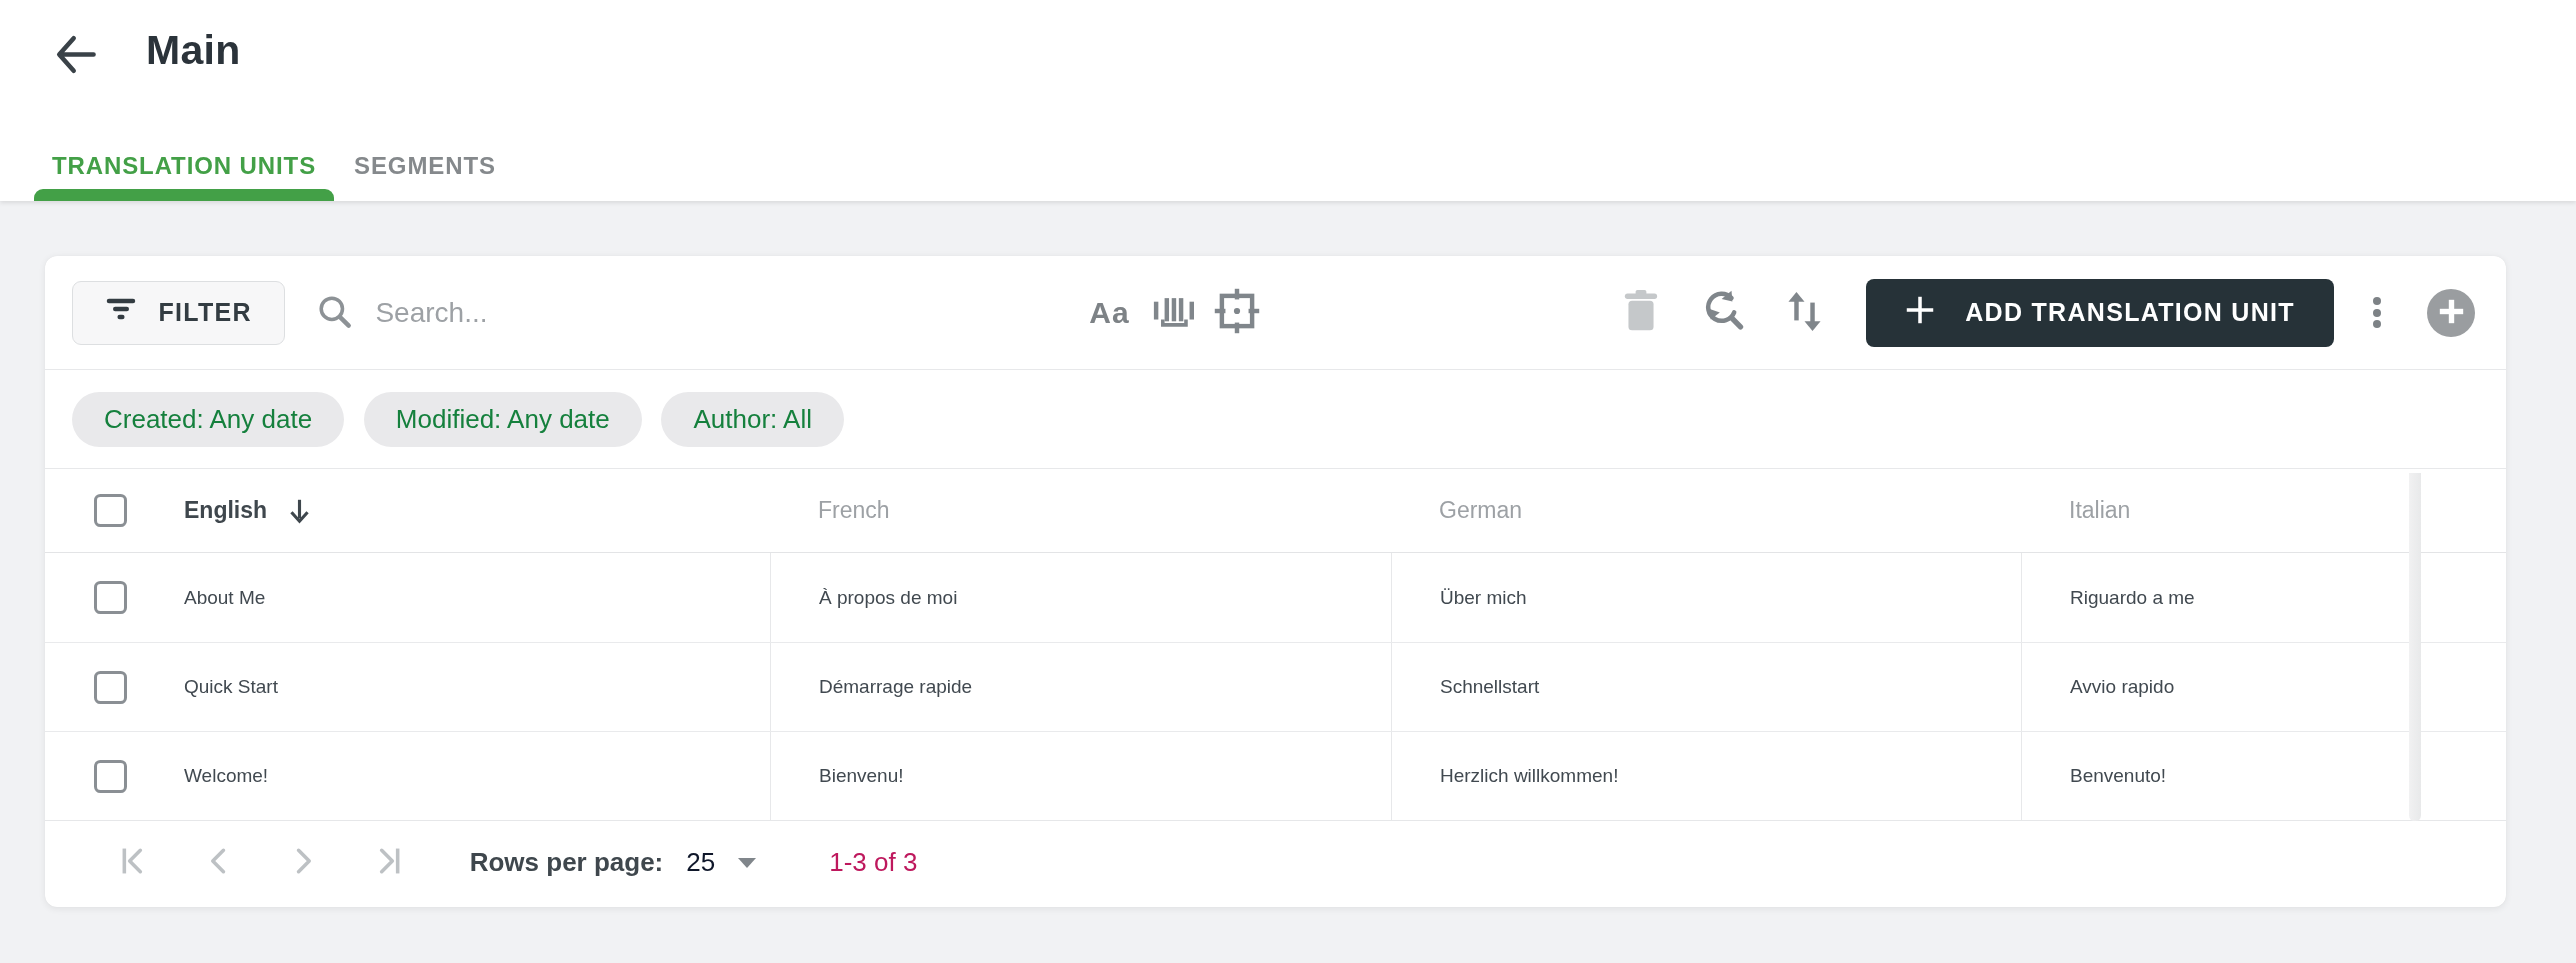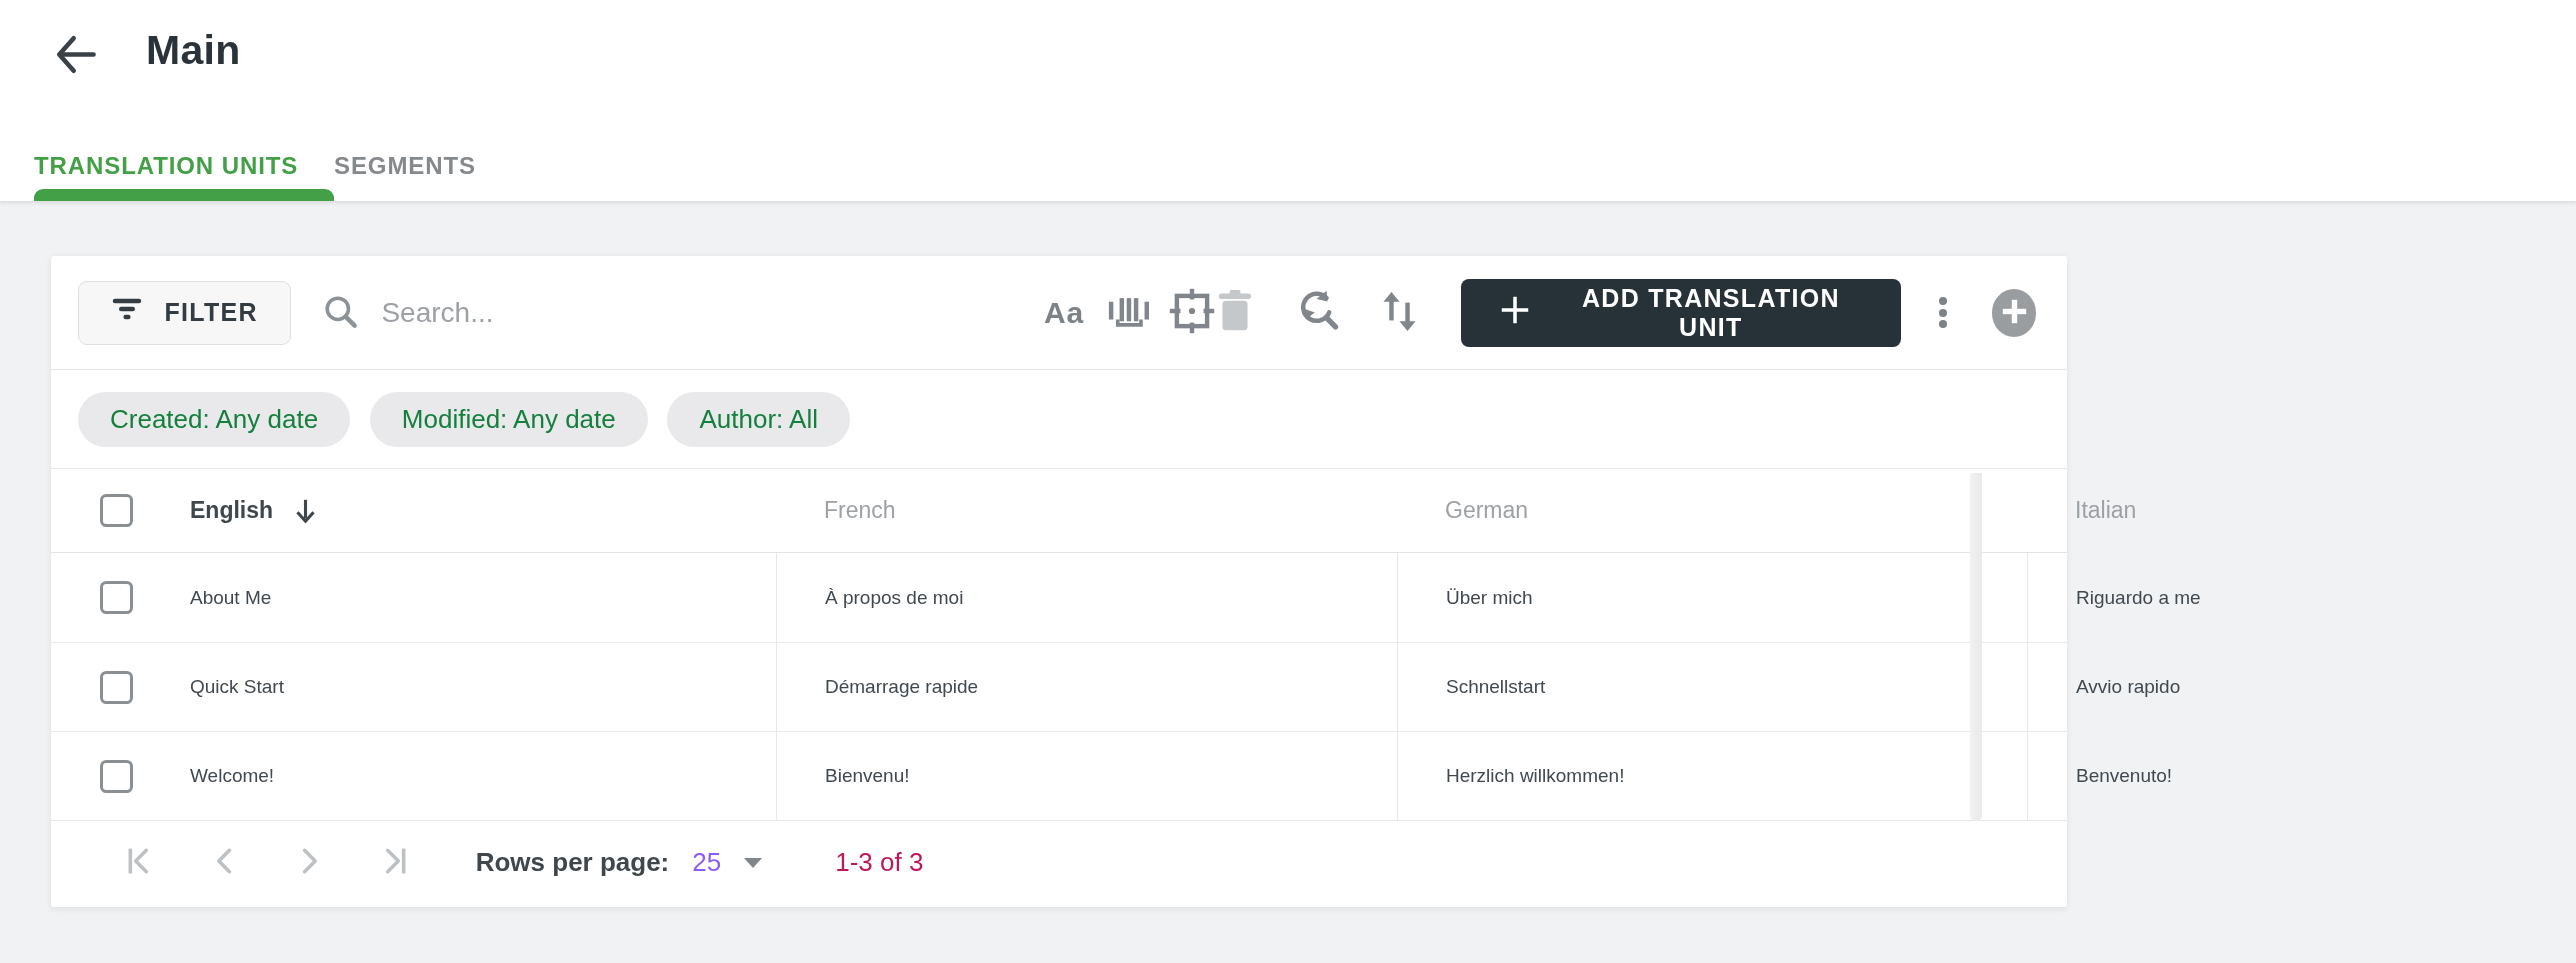--- a/index.html
+++ b/index.html
@@ -3,28 +3,28 @@
 <meta charset="utf-8">
 <style>
   * { margin:0; padding:0; box-sizing:border-box; }
   html,body { width:2576px; height:963px; font-family:"Liberation Sans", sans-serif; background:#f1f2f4; overflow:hidden; }
 
   
   .topbar { position:relative; width:100%; height:201px; background:#ffffff; box-shadow:0 1.8px 4.5px rgba(0,0,0,.10); z-index:5; }
   .back-btn { position:absolute; left:47px; top:27px; width:57px; height:57px; background:none; border:none; cursor:pointer; display:flex; align-items:center; justify-content:center; }
   .page-title { position:absolute; left:146px; top:27px; font-size:41px; font-weight:700; color:#2b333a; letter-spacing:0.3px; }
   .tabs { position:absolute; left:34px; bottom:0; display:flex; align-items:stretch; height:70px; }
-  .tab { position:relative; display:flex; align-items:center; font-size:24px; font-weight:700; letter-spacing:0.9px; cursor:pointer; color:#85898c; }
+  .tab { position:relative; display:flex; align-items:center; justify-content:center; font-size:24px; font-weight:700; letter-spacing:0.9px; cursor:pointer; color:#85898c; }
   .tab.active { color:#43a047; width:300px; }
   .tab.inactive { width:182px; }
   .tab-indicator { position:absolute; left:0; bottom:0; width:100%; height:12.5px; background:#43a047; border-radius:9px 9px 0 0; }
 
   
   .content { position:relative; width:100%; height:762px; background:#f1f2f4; }
-  .card { position:absolute; left:51px; top:55px; width:2016px; height:651px; background:#ffffff; border-radius:2px; box-shadow:0 1.8px 7.2px rgba(0,0,0,.07), 0 0 0.9px rgba(0,0,0,.08); }
+  .card { position:absolute; left:45px; top:55px; width:2461px; height:651px; background:#ffffff; border-radius:12px; box-shadow:0 1.8px 7.2px rgba(0,0,0,.07), 0 0 0.9px rgba(0,0,0,.08); }
 
   
   .toolbar { display:flex; align-items:center; height:114px; padding:0 27px; border-bottom:0.9px solid #e7e8ea; }
   .filter-btn { display:flex; align-items:center; gap:21.5px; height:64px; padding:0 32px; margin-right:30px;
     background:#f7f7f8; border:1.8px solid #dddfe1; border-radius:9px; cursor:pointer;
     font-family:"Liberation Sans", sans-serif; font-size:25px; font-weight:700; letter-spacing:1.3px; color:#333c42; }
   .searchbox { display:flex; align-items:center; gap:21.5px; width:742px; }
   .searchbox input { border:none; outline:none; flex:1; font-family:"Liberation Sans", sans-serif; font-size:28px; color:#414950; background:transparent; }
   .searchbox input::placeholder { color:#9da1a5; }
   .opt-icons { display:flex; align-items:center; gap:21px; margin-left:31px; }
@@ -57,21 +57,21 @@
   .drow .cell.vline { border-left:0.9px solid #e7e8ea; }
   .dtext { font-size:19px; color:#414950; }
   .sort-gap { margin-left:19.7px; display:flex; align-items:center; }
 
   .scroll-strip { position:absolute; right:85px; top:217px; width:11.6px; height:348px; background:linear-gradient(90deg,#f1f1f2,#e8e9ea); border-radius:0 0 5.4px 5.4px; }
 
   
   .pager { display:flex; align-items:center; height:84px; padding-left:69px; border-top:0.9px solid #e6e7e9; }
   .pgbtn { width:41px; height:41px; background:none; border:none; cursor:pointer; display:flex; align-items:center; justify-content:center; margin-right:43px; }
   .rpp-label { margin-left:19.7px; font-size:26px; font-weight:700; color:#3f474d; }
-  .rpp-value { margin-left:23px; font-size:26px; color:#8b5cf6; cursor:pointer; display:flex; align-items:center; }
+  .rpp-value { margin-left:23px; font-size:26px; color:#0f172a; cursor:pointer; display:flex; align-items:center; }
   .caret { width:0; height:0; border-left:9px solid transparent; border-right:9px solid transparent; border-top:10.7px solid #80868b; margin-left:23px; }
   .range { margin-left:73px; font-size:26px; color:#be185d; }
 </style>
 </head>
 <body>
 
 <div class="topbar">
   <button class="back-btn">
     <span>
       <svg width="47" height="47" viewBox="0 0 52 52">

